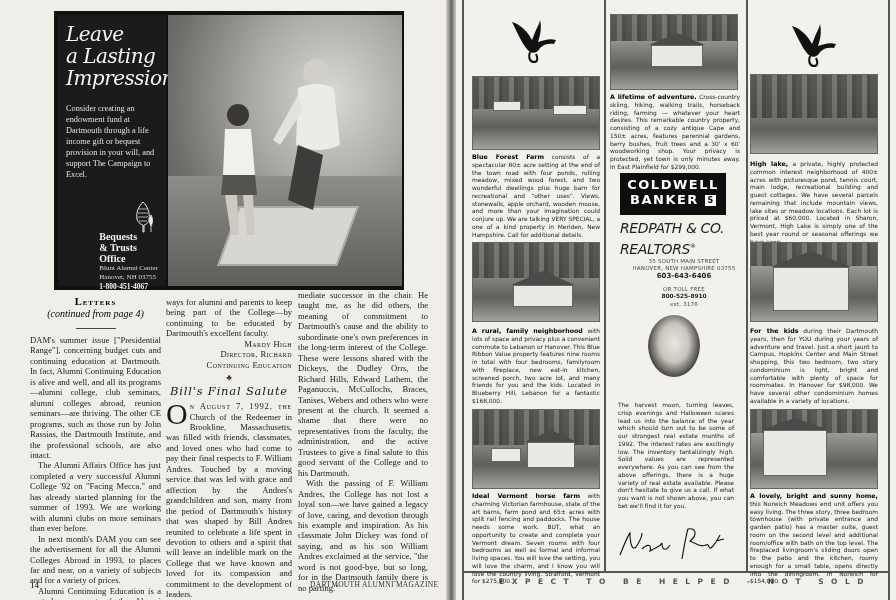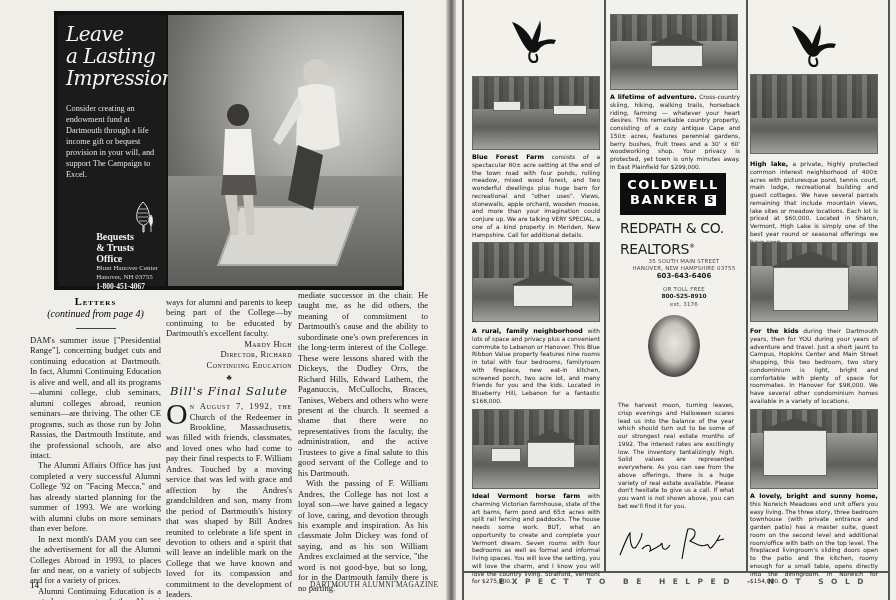--- a/index.html
+++ b/index.html
@@ -64,21 +64,21 @@
   .photo .house { position: absolute; background: #e9e9e5; border: 1px solid #666; }
   .photo .roof { position: absolute; width: 0; height: 0; border-left: 22px solid transparent; border-right: 22px solid transparent; border-bottom: 12px solid #4a4a48; }
   .photo .trees { position: absolute; left: 0; top: 0; width: 100%; height: 45%; background: repeating-linear-gradient(90deg, #454543 0 6px, #6a6a67 6px 11px, #3b3b39 11px 15px); opacity: 0.85; }
   .listing { position: absolute; font-family: "DejaVu Sans", sans-serif; font-size: 5.9px; line-height: 7.75px; color: #222; text-align: justify; }
   .listing b { font-weight: bold; color: #000; font-size: 6.3px; }
 
   .cb-logo { position: absolute; left: 14px; top: 8px; width: 106px; height: 42px; background: #0e0e0e; color: #fff; font-family: "DejaVu Sans", sans-serif; font-weight: bold; text-align: center; padding-top: 5px; letter-spacing: 1.5px; }
   .cb-logo .l1 { font-size: 13px; line-height: 14px; }
   .cb-logo .l2 { font-size: 13px; line-height: 15px; }
   .cb-logo .mark { display: inline-block; width: 11px; height: 11px; background: #fff; color: #111; font-size: 8px; line-height: 11px; vertical-align: 1px; letter-spacing: 0; }
-  .cb-firm { position: absolute; left: 14px; top: 55px; font-family: "DejaVu Sans", sans-serif; font-size: 14px; line-height: 17px; color: #222; letter-spacing: -0.4px; }
+  .cb-firm { position: absolute; left: 14px; top: 55px; font-family: "DejaVu Sans", sans-serif; font-size: 14px; line-height: 17px; color: #222; letter-spacing: -0.4px; font-style: italic; }
   .cb-contact { position: absolute; left: 0; width: 138px; text-align: center; font-family: "DejaVu Sans", sans-serif; color: #444; padding-left: 18px; }
   .cb-contact .small { font-size: 5.5px; line-height: 7px; letter-spacing: 0.2px; }
   .cb-contact .bold { font-size: 7px; line-height: 9px; font-weight: bold; color: #222; }
   .cb-contact .bold-s { font-size: 5.8px; line-height: 7.5px; font-weight: bold; color: #222; }
   .portrait { position: absolute; left: 42px; top: 15px; width: 52px; height: 62px; border-radius: 50%;
               background: radial-gradient(ellipse at 50% 45%, #e8e6e0 0%, #c7c4bd 40%, #4a4844 70%, rgba(243,241,236,0) 74%); }
   .sig-svg { position: absolute; left: 6px; top: 525px; width: 126px; height: 38px; }
 </style>
 </head>
 <body>
@@ -97,21 +97,21 @@
         <div class="ad-body">Consider creating an endowment fund at Dartmouth through a life income gift or bequest provision in your will, and support The Campaign to Excel.</div>
         <svg class="ad-logo" viewBox="0 0 22 32">
           <path d="M9 1 C4 6 2 12 3 18 C4 22 8 24 9 24 L9 31 L10 31 L10 24 C11 24 15 22 15 18 C16 12 14 6 9 1 Z" fill="none" stroke="#eee" stroke-width="1"></path>
           <path d="M5 8 H13 M4 12 H14 M4 16 H14 M5 20 H13" stroke="#eee" stroke-width="0.7"></path>
           <path d="M17 14 C15 17 15 22 17 25 C19 22 19 17 17 14 Z M17 25 V31" fill="#eee" stroke="#eee" stroke-width="0.8"></path>
         </svg>
         <div class="ad-office">
           <div class="name">Bequests</div>
           <div class="name">&amp; Trusts</div>
           <div class="name">Office</div>
-          <div class="addr">Blunt Hanover Center</div>
+          <div class="addr">Blunt Alumni Center</div>
           <div class="addr">Hanover, NH 03755</div>
           <div class="phone">1-800-451-4067</div>
         </div>
       </div>
       <div class="ad-photo">
         <div class="photo-ground"></div>
         <div class="photo-frame"></div>
         <svg class="photo-man" viewBox="0 0 80 170">
           <circle cx="48" cy="22" r="13" fill="#d2cfc8"></circle>
           <path d="M30 38 Q48 30 66 38 L72 95 Q50 105 28 95 Z" fill="#ecebe6"></path>

